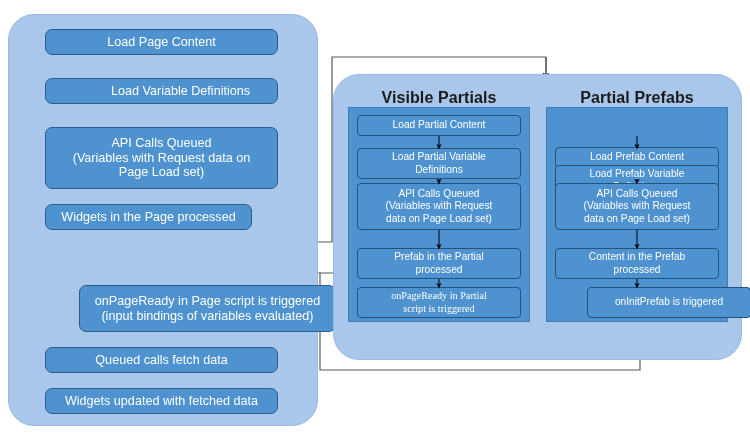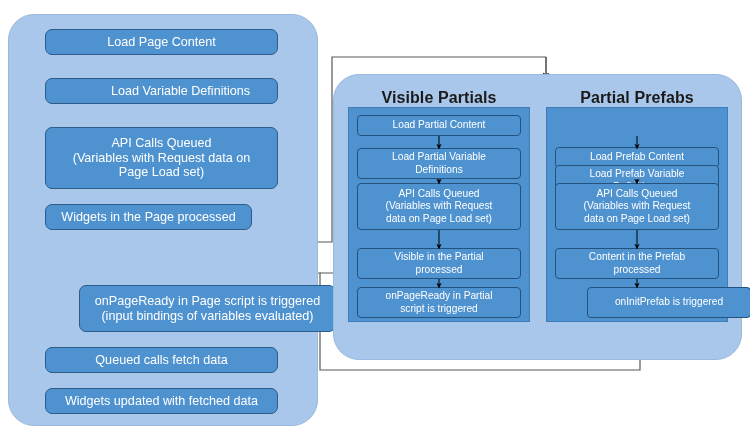--- a/index.html
+++ b/index.html
@@ -161,25 +161,25 @@
 Definitions</span>
   </div>
 
   <div class="node small" style="left:357px; top:183px; width:164px; height:47px;">
     <span>API Calls Queued
 (Variables with Request
 data on Page Load set)</span>
   </div>
 
   <div class="node small" style="left:357px; top:248px; width:164px; height:31px;">
-    <span>Visible in the Partial
+    <span>Prefab in the Partial
 processed</span>
   </div>
 
-  <div class="node small" style="left:357px; top:287px; width:164px; height:31px;">
+  <div class="node small" style="left:357px; top:287px; width:164px; height:31px;font-family:Liberation Serif, serif;">
     <span>onPageReady in Partial
 script  is triggered</span>
   </div>
 
   <div class="panel-title" style="left:546px; top:89px; width:182px;">Partial Prefabs</div>
 
   <div class="sub-panel" style="left:546px; top:107px; width:182px; height:215px;"></div>
 
   <div class="node small" style="left:555px; top:115px; width:164px; height:21px;margin-top:32px;">
     <span>Load Prefab Content</span>

